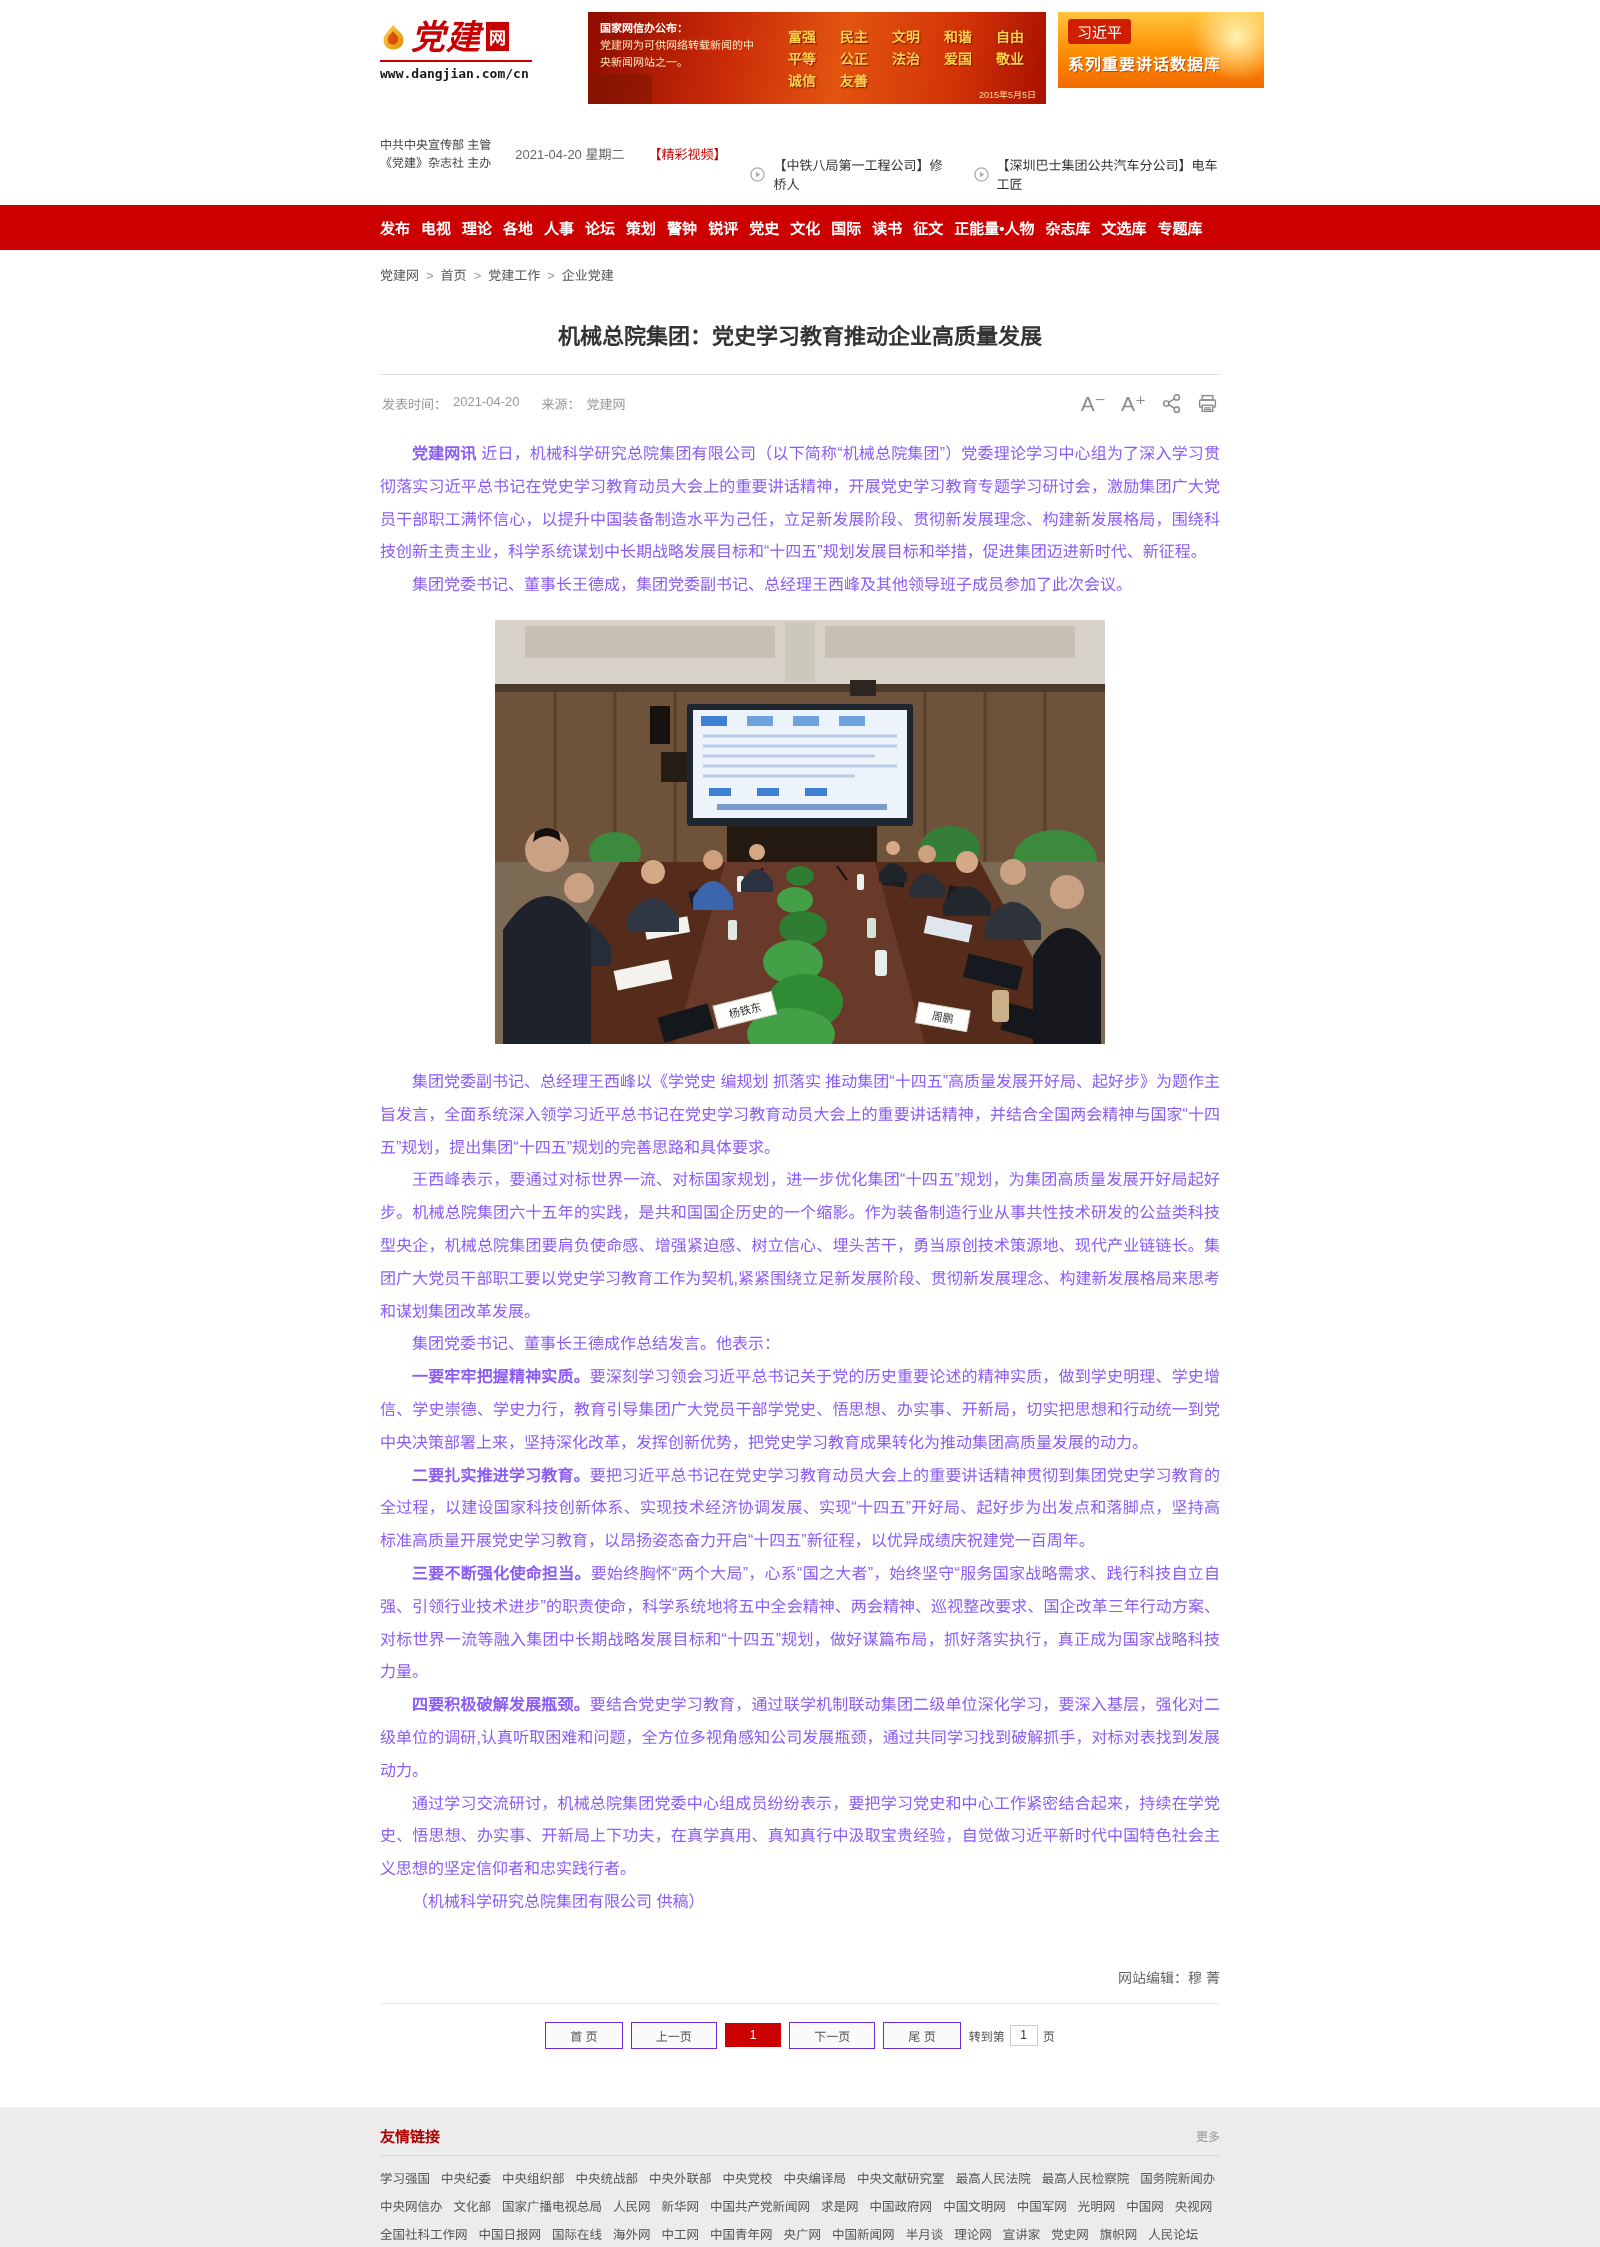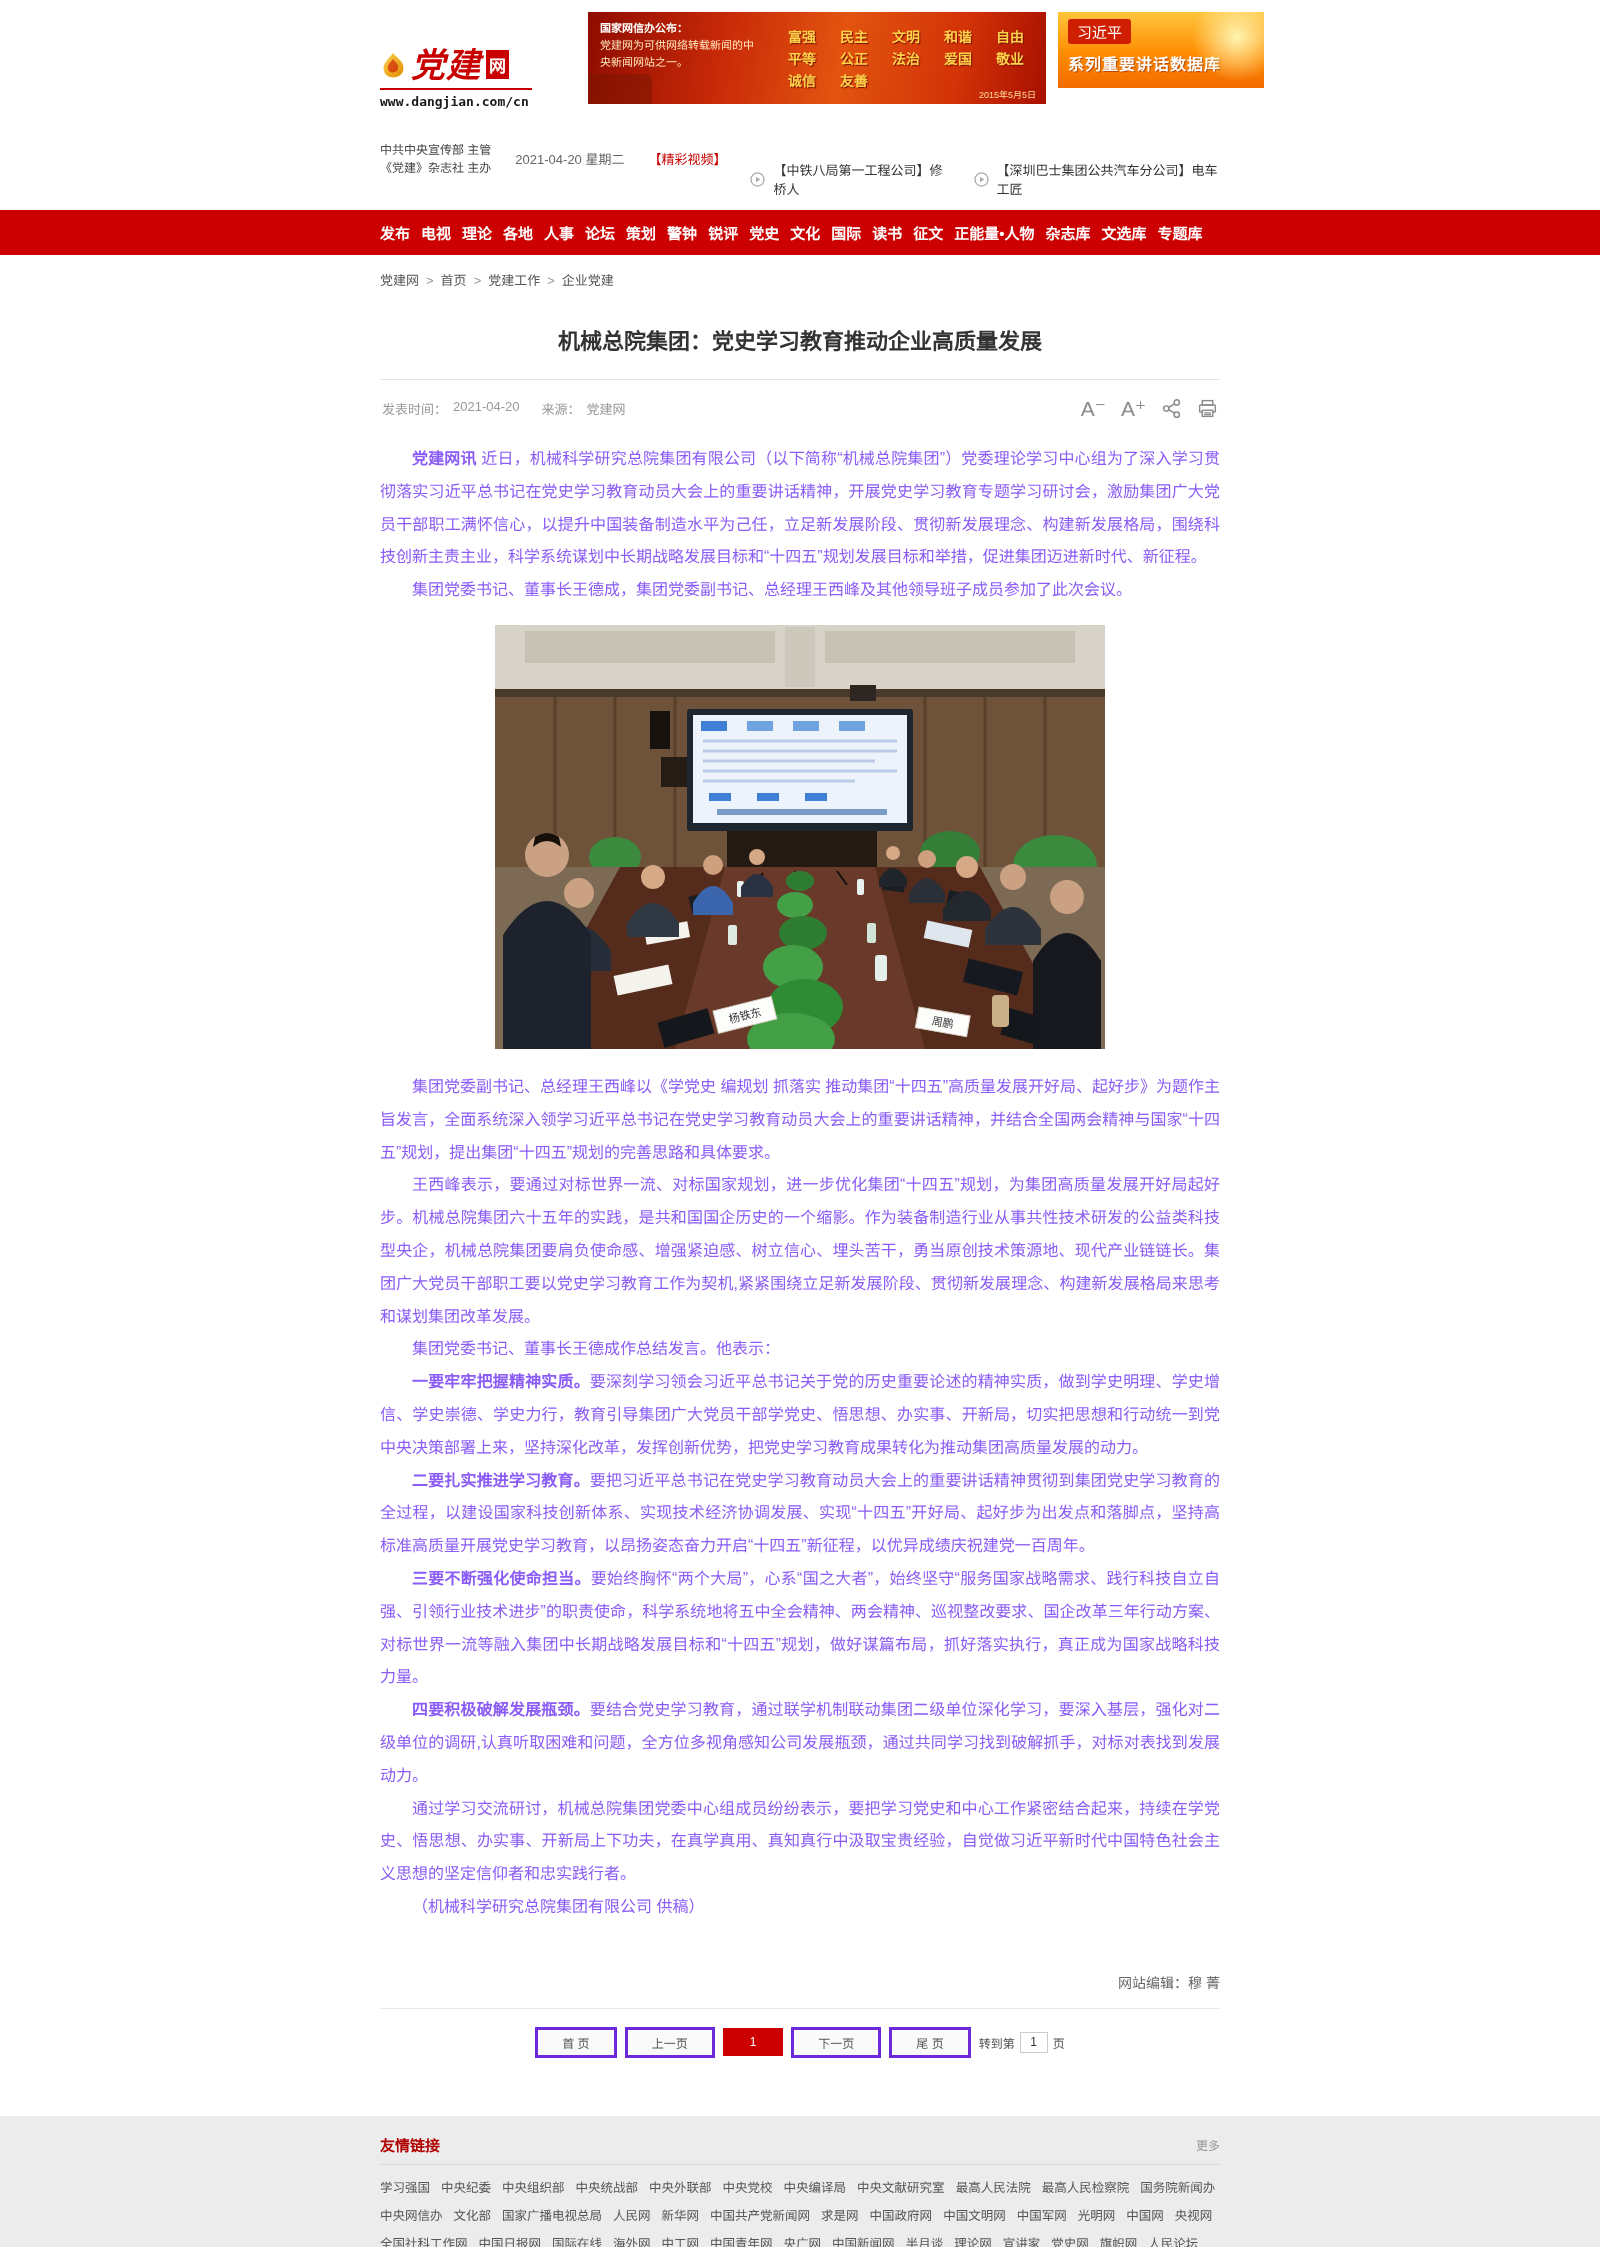--- a/index.html
+++ b/index.html
@@ -5,21 +5,21 @@
   * { box-sizing: border-box; }
   html,body { margin:0; padding:0; background:#fff; }
   body { font-family:"Liberation Sans","DejaVu Sans",sans-serif; color:#333; }
   a { text-decoration:none; }
   .container { width:840px; margin:0 auto; }
 
   
   .site-header { padding-top:12px; }
   .header-inner { display:flex; align-items:flex-start; gap:12px; }
   .logo-block { width:152px; padding-top:8px; flex:none; }
-  .logo-row { display:flex; align-items:flex-end; gap:5px;margin-top:28px; }
+  .logo-row { display:flex; align-items:flex-end; gap:5px; }
   .logo-emblem { width:26px; height:30px; flex:none; }
   .logo-cn { font-family:"DejaVu Serif","Liberation Serif",serif; font-style:italic; font-weight:bold; font-size:34px; line-height:1; color:#c80000; letter-spacing:1px; }
   .logo-wang { background:#c80000; color:#fff; font-size:17px; font-weight:bold; padding:2px 3px; margin-bottom:3px; }
   .logo-underline { border-top:2px solid #c80000; margin:6px 0 4px; }
   .logo-url { font-family:"DejaVu Sans Mono","Liberation Mono",monospace; font-weight:bold; font-size:13px; color:#1a1a1a; }
 
   .banner-center { position:relative; width:458px; height:92px; flex:none; overflow:hidden;
     background:linear-gradient(100deg,#8f0c00,#c92a08 30%,#e2540f 55%,#d33307 80%,#a81000);
     padding:8px 12px; display:flex; gap:20px;margin-left:44px; }
   .bc-left { width:158px; font-size:11px; line-height:1.55; color:#ffe9c0; }
@@ -63,21 +63,21 @@
   .tool-svg { width:21px; height:21px; cursor:pointer; }
 
   .article-body { padding-top:16px; }
   .para { font-size:16px; line-height:2.05; color:#8b5cf6; text-indent:2em; text-align:justify; margin:0; }
   .para .lead { font-weight:bold; }
   .photo-figure { margin:18px 0; text-align:center; }
 
   .editor-line { text-align:right; font-size:14px; color:#666; margin-top:48px; padding-bottom:16px; }
   .divider2 { border-top:1px solid #e9e9e9; margin-bottom:18px; }
   .pagination { display:flex; justify-content:center; align-items:center; gap:8px; font-size:12px; color:#555; }
-  .page-btn { display:inline-block; border:3px solid #6d28d9; background:#fafafa; padding:4px 24px; color:#555; }
+  .page-btn { display:inline-block; border:1px solid #6d28d9; background:#fafafa; padding:4px 24px; color:#555; }
   .page-btn.active { background:#cc0001; border-color:#cc0001; color:#fff; }
   .goto { display:flex; align-items:center; gap:5px; }
   .goto input { width:28px; height:21px; border:1px solid #ccc; text-align:center; font-size:12px; color:#333; }
 
   
   .friend-links { background:#ececec; margin-top:58px; padding:18px 0 22px; }
   .fl-head { display:flex; justify-content:space-between; align-items:center; padding-bottom:9px; border-bottom:1px solid #d9d9d9; margin-bottom:12px; }
   .fl-title { color:#b00000; font-size:15px; font-weight:bold; }
   .fl-more { color:#999; font-size:12px; }
   .fl-row { display:flex; flex-wrap:wrap; gap:14px 11px; margin-bottom:6px; }

